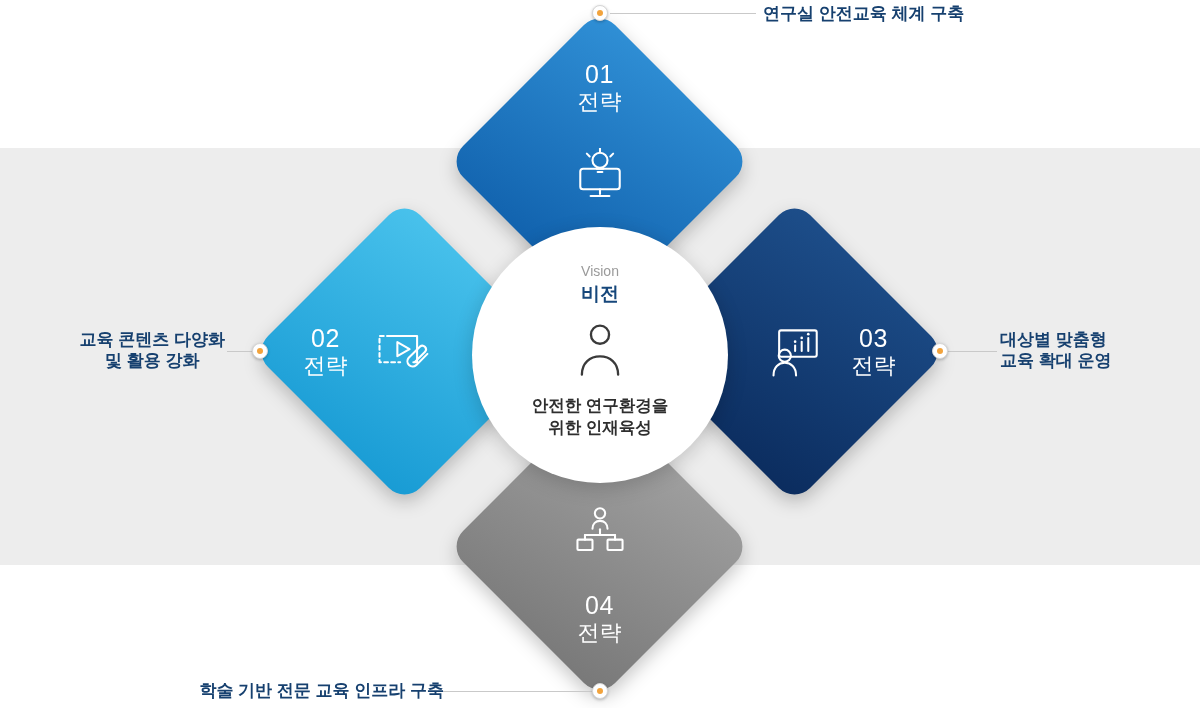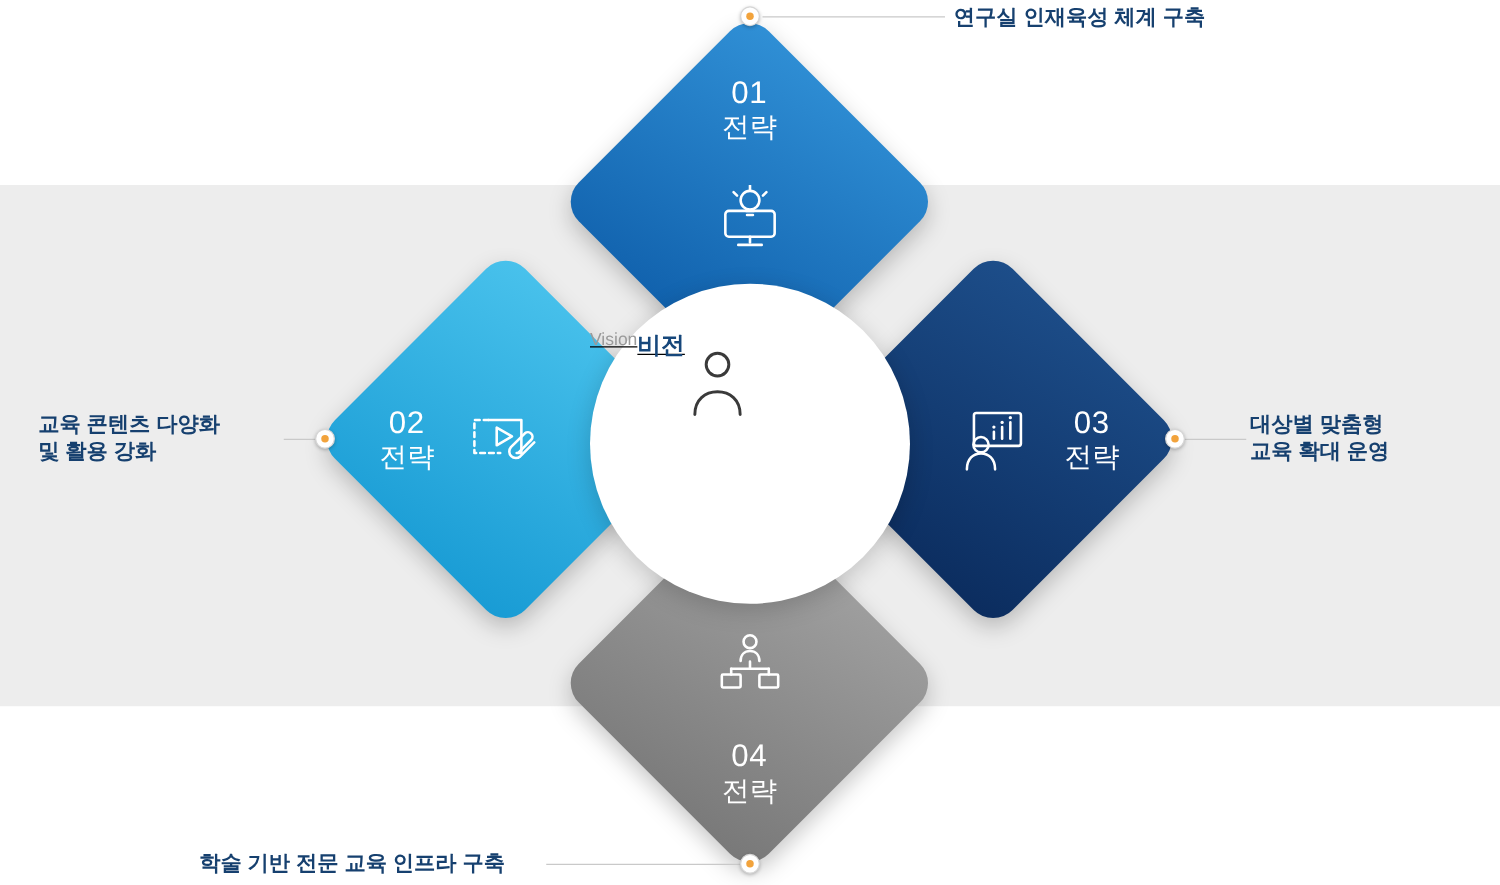--- a/index.html
+++ b/index.html
@@ -29,23 +29,22 @@
   .d-num{font-size:25px;line-height:1.15;font-weight:500;letter-spacing:.5px;}
   .d-label{font-size:22px;line-height:1.15;font-weight:500;}
   .d-top .d-icon{margin-top:34px;}
   .d-bottom .d-num{margin-top:26px;}
   .d-icon svg{display:block;}
 
   
   .center-circle{
     position:absolute;left:472px;top:227px;width:256px;height:256px;border-radius:50%;
     background:#fff;box-shadow:0 5px 20px rgba(0,0,0,.18);
-    display:flex;align-items:flex-start;padding-top:36px;box-sizing:border-box;
+    display:flex;flex-direction:column;align-items:center;padding-top:36px;box-sizing:border-box;
     text-align:center;
-    text-decoration:underline;
   }
   .vision-en{font-size:14px;line-height:1.2;color:var(--vision-en-text,#9a9a9a);}
   .vision-ko{font-size:19px;line-height:1.2;font-weight:700;color:var(--vision-ko-text,#16477b);margin-top:3px;}
   .person-icon{margin-top:16px;}
   .vision-desc{margin-top:10px;font-size:16.5px;line-height:1.35;font-weight:600;color:var(--desc-text,#2e2e2e);}
 
   
   .conn-line{position:absolute;height:1px;background:var(--line,#c9c9c9);}
   .line-top{left:610px;top:13px;width:146px;}
   .line-left{left:227px;top:351px;width:27px;}
@@ -62,23 +61,23 @@
   .m-top{left:592px;top:5px;}
   .m-left{left:252px;top:343px;}
   .m-right{left:932px;top:343px;}
   .m-bottom{left:592px;top:683px;}
 
   .callout{
     position:absolute;font-size:17px;font-weight:700;color:var(--callout-text,#16406f);
     line-height:1.25;white-space:nowrap;
   }
   .c-top{left:763px;top:3px;}
-  .c-left{right:1024px;top:329px;text-align:left;margin-left:38px;}
+  .c-left{right:975px;top:329px;text-align:center;margin-left:38px;}
   .c-right{left:1000px;top:329px;text-align:left;}
-  .c-bottom{right:796px;top:680px;text-align:left;}
+  .c-bottom{right:756px;top:680px;text-align:left;}
 </style>
 </head>
 <body>
 
 <div class="scene">
 
   <div class="band"></div>
 
   <div class="diamond-wrap d-top">
     <div class="diamond-shape">
@@ -172,33 +171,37 @@
 
   <div class="center-circle">
     <div class="vision-en">Vision</div>
     <div class="vision-ko">비전</div>
     <div class="person-icon">
       <svg width="52" height="58" viewBox="0 0 56 64" fill="none" stroke="#3a3a3a" stroke-width="2.6" stroke-linecap="round" stroke-linejoin="round">
         <circle cx="28" cy="14" r="10"></circle>
         <path d="M8 58 c0-13 9-20 20-20 s20 7 20 20"></path>
       </svg>
     </div>
+    <div class="vision-desc">
+      <div>안전한 연구환경을</div>
+      <div>위한 인재육성</div>
+    </div>
   </div>
 
   <div class="conn-line line-top"></div>
   <div class="conn-line line-left"></div>
   <div class="conn-line line-right"></div>
   <div class="conn-line line-bottom"></div>
 
   <div class="marker m-top"></div>
   <div class="marker m-left"></div>
   <div class="marker m-right"></div>
   <div class="marker m-bottom"></div>
 
-  <div class="callout c-top">연구실 인재육성 체계 구축</div>
+  <div class="callout c-top">연구실 안전교육 체계 구축</div>
 
   <div class="callout c-left">
     <div>교육 콘텐츠 다양화</div>
     <div>및 활용 강화</div>
   </div>
 
   <div class="callout c-right">
     <div>대상별 맞춤형</div>
     <div>교육 확대 운영</div>
   </div>

